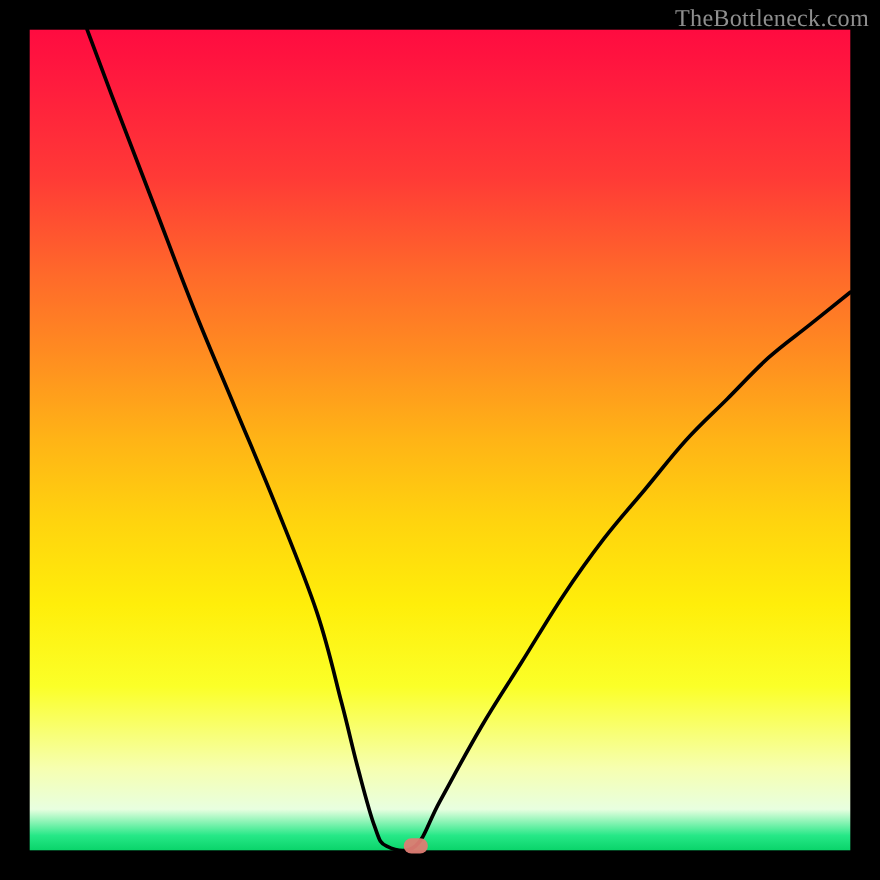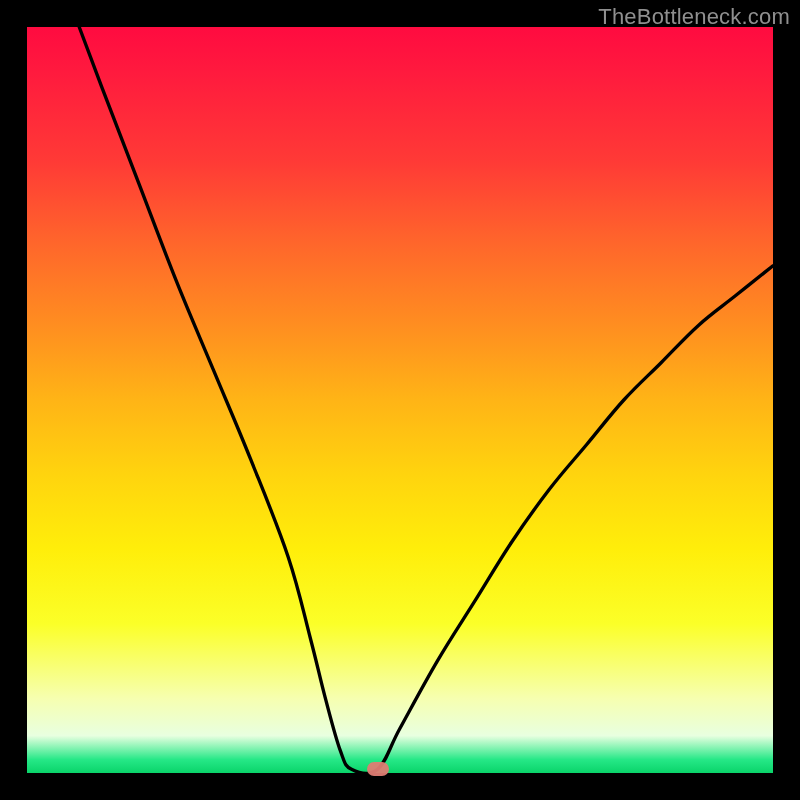--- a/index.html
+++ b/index.html
@@ -44,20 +44,21 @@
   }
   .watermark {
     position: absolute;
     top: 4px;
     right: 10px;
     color: #8f8f8f;
     font-size: 22px;
     font-weight: 500;
     letter-spacing: 0.2px;
     user-select: none;
+    font-family: Liberation Serif, serif;
   }
   svg.curve {
     position: absolute;
     left: 27px;
     top: 27px;
     width: 746px;
     height: 746px;
     overflow: visible;
   }
   .marker {

